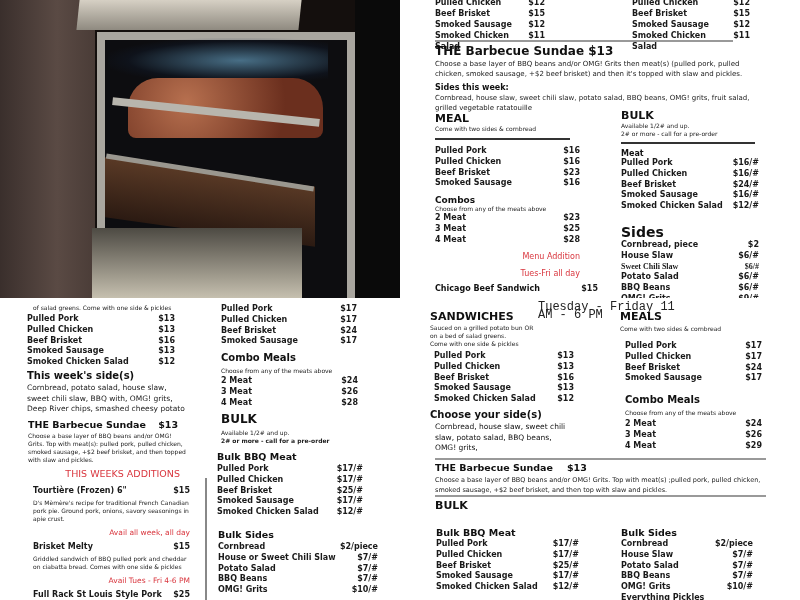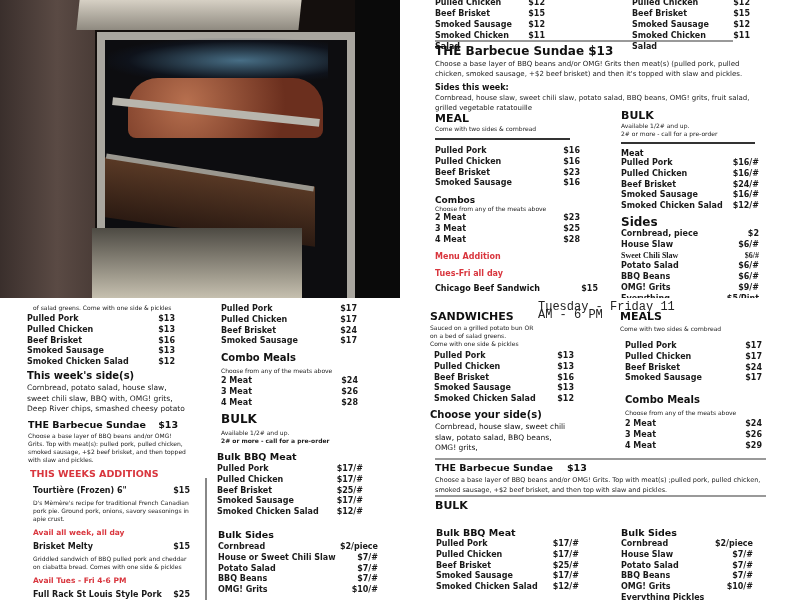--- a/index.html
+++ b/index.html
@@ -2,21 +2,21 @@
 <html><head>
 <meta charset="utf-8">
 <style>
   * { box-sizing: border-box; margin: 0; padding: 0; }
   html, body { width: 800px; height: 600px; overflow: hidden; background: #fff; }
   body { position: relative; font-family: "DejaVu Sans", sans-serif; color: #111; }
   .tile { position: absolute; overflow: hidden; background: #fff; }
   .row { display: flex; justify-content: space-between; font-size: 8px; line-height: 10.8px; font-weight: 600; color: #1a1a1a; }
   .row .p { text-align: right; }
   .h { font-weight: 700; color: #111; }
-  .red { color: #d9363e; font-weight: 700; text-align: left; }
+  .red { color: #d9363e; font-weight: 400; text-align: right; }
   .small { font-size: 6px; line-height: 8px; color: #222; }
   .desc { font-size: 7px; line-height: 9.5px; color: #222; }
   .center { text-align: left; }
   .rule { border-top: 2px solid #333; }
   .grey-rule { border-top: 2px solid #999; }
 
   
   #photo { left: 0; top: 0; width: 400px; height: 300px; background: #140f0d; }
   #photo .wall { position:absolute; left:0; top:0; width:95px; height:300px; background: linear-gradient(90deg,#3a2f2c,#5a4a44 60%,#4a3c37); }
   #photo .hood { position:absolute; left:78px; top:0; width:222px; height:30px; background: linear-gradient(180deg,#d6d0c4,#8f8a80); transform: skewX(-6deg); }
@@ -166,21 +166,21 @@
         </div>
         <div class="row" style="line-height: 10.8px;">
           <span>Smoked Sausage</span>
           <span class="p">$16/#</span>
         </div>
         <div class="row" style="line-height: 10.8px;">
           <span>Smoked Chicken Salad</span>
           <span class="p">$12/#</span>
         </div>
       </div>
-    <div class="h" style="font-size:12px;margin-top:3px;">Sides</div>
+    <div class="h" style="font-size:14px;margin-top:12px;">Sides</div>
     <div id="tr-bsides" style="width:138px;">
         <div class="row" style="line-height: 10.8px;">
           <span>Cornbread, piece</span>
           <span class="p">$2</span>
         </div>
         <div class="row" style="line-height: 10.8px;">
           <span>House Slaw</span>
           <span class="p">$6/#</span>
         </div>
         <div class="row" style="line-height: 10.8px; font-family: Liberation Serif, serif;">

